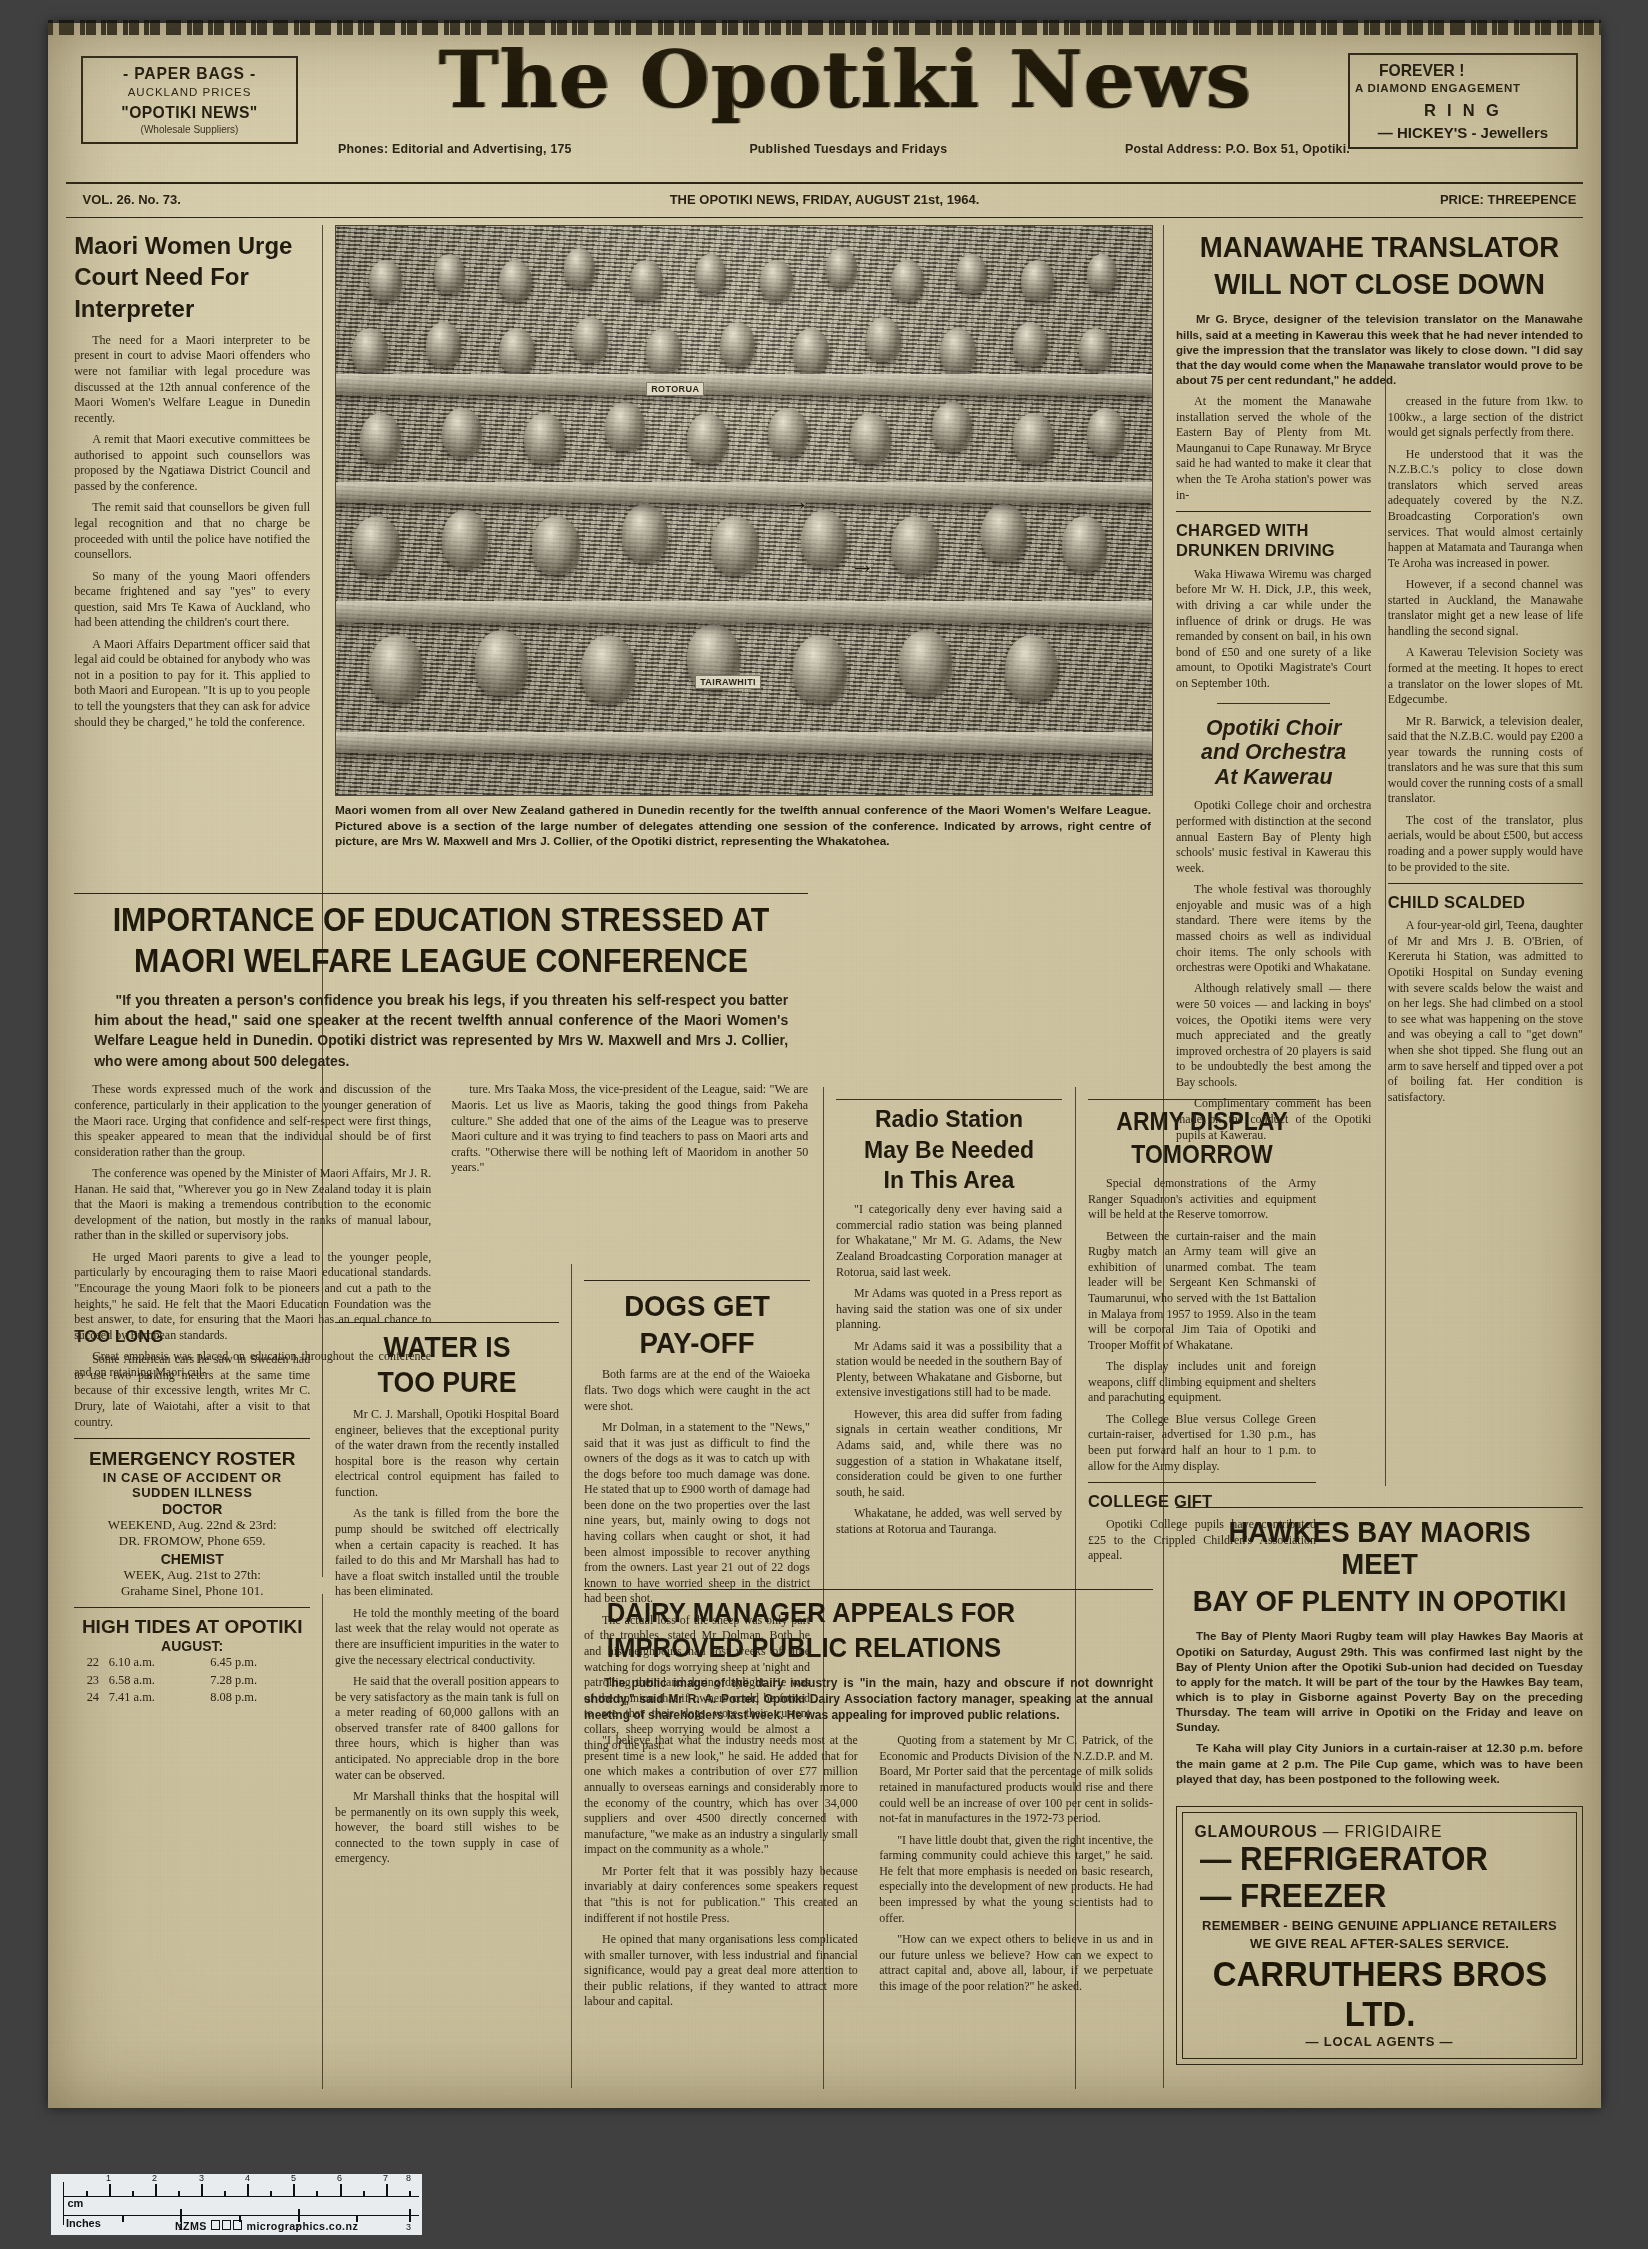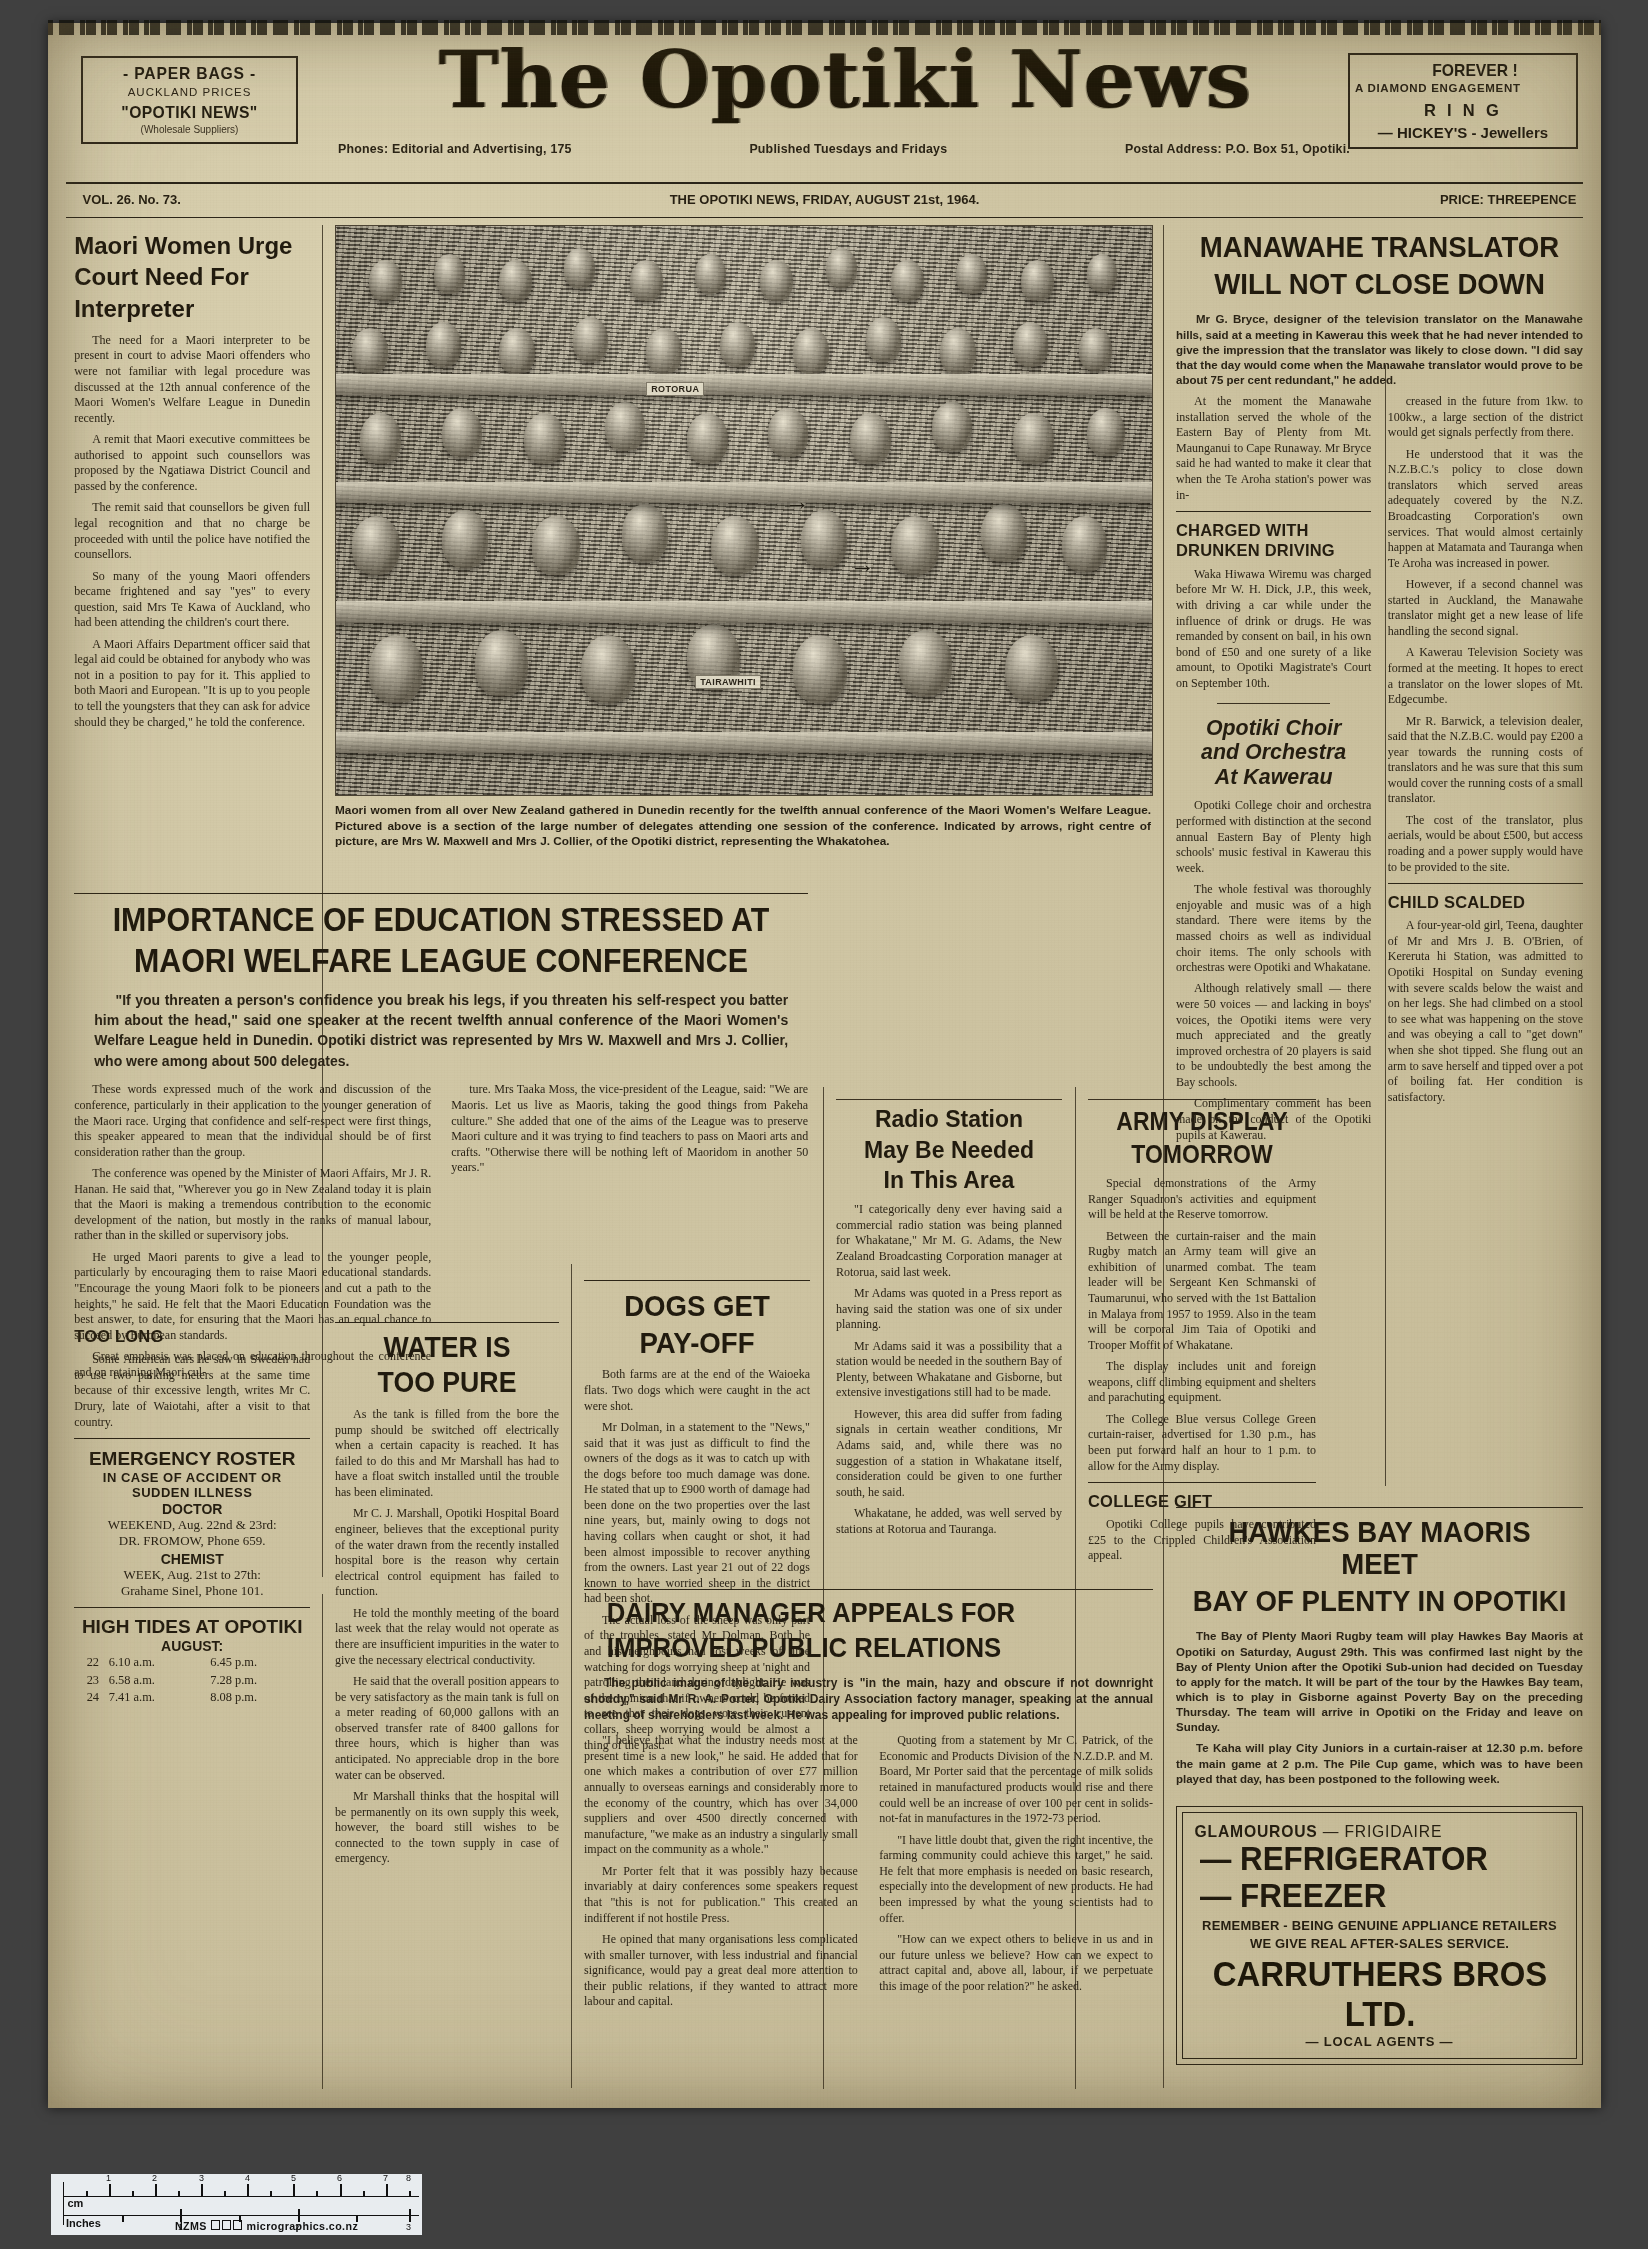--- a/index.html
+++ b/index.html
@@ -27,21 +27,21 @@
 
   
   .masthead{position:relative;height:144px;border-bottom:2.5px double #2a2418;}
   .adbox{position:absolute;border:2.5px solid #2f281a;text-align:center;padding:6.6px 5px;}
   .adbox.left{left:15px;top:18px;width:203px;}
   .adbox.right{right:5px;top:15px;width:216px;}
   .adbox .l1{font-family:"Liberation Sans",sans-serif;font-weight:bold;font-size:15.7px;letter-spacing:0.8px;color:#241e12;margin-bottom:3.3px;}
   .adbox .l2{font-family:"Liberation Sans",sans-serif;font-size:11.5px;letter-spacing:1px;color:#2c2517;margin-bottom:5.8px;}
   .adbox .l3{font-family:"Liberation Sans",sans-serif;font-weight:bold;font-size:15.7px;letter-spacing:0.4px;color:#241e12;margin-bottom:2.5px;}
   .adbox .l4{font-family:"Liberation Sans",sans-serif;font-size:10px;color:#3a3121;}
-  .adbox .r1{font-family:"Liberation Sans",sans-serif;font-weight:bold;font-size:15.7px;text-align:center;color:#241e12;margin-left:24px;}
+  .adbox .r1{font-family:"Liberation Sans",sans-serif;font-weight:bold;font-size:15.7px;text-align:left;color:#241e12;margin-left:24px;}
   .adbox .r2{font-family:"Liberation Sans",sans-serif;font-weight:bold;font-size:11.5px;text-align:left;letter-spacing:0.7px;color:#2c2517;margin-top:2.5px;}
   .adbox .r3{font-family:"Liberation Sans",sans-serif;font-weight:bold;font-size:16.5px;letter-spacing:3.3px;text-align:center;color:#241e12;margin-top:6.6px;}
   .adbox .r4{font-family:"Liberation Sans",sans-serif;font-weight:bold;font-size:15px;text-align:center;color:#241e12;margin-top:4.1px;}
   .titlewrap{position:absolute;left:272px;top:1.6px;width:1014px;text-align:center;}
   .blackletter{font-family:"DejaVu Serif",serif;font-weight:bold;font-size:79px;color:#1d1709;
     letter-spacing:0.8px;line-height:1;text-shadow:1.6px 0 0 rgba(29,23,9,.55), -0.8px 0.8px 0 rgba(29,23,9,.3);
     transform:scaleX(1.02);}
   .mastline{position:absolute;left:272px;top:104px;width:1012px;display:flex;justify-content:space-between;
      font-family:"Liberation Sans",sans-serif;font-weight:bold;font-size:12.4px;color:#2b2416;letter-spacing:0.2px;}
 
@@ -333,22 +333,22 @@
               </tr>
             </tbody>
               </table>
           </div>
         </div>
 
         <div class="col" style="left:269px;top:1097px;width:224px;">
           <hr class="hr2" style="margin-top:0;">
           <h2 class="slabL" style="font-size:29px;">WATER IS</h2>
           <h2 class="slabL" style="font-size:29px;margin-top:-5px;">TOO PURE</h2>
+          <p>Mr C. J. Marshall, Opotiki Hospital Board engineer, believes that the exceptional purity of the water drawn from the recently installed hospital bore is the reason why certain electrical control equipment has failed to function.</p>
           <p>As the tank is filled from the bore the pump should be switched off electrically when a certain capacity is reached. It has failed to do this and Mr Marshall has had to have a float switch installed until the trouble has been eliminated.</p>
-          <p>Mr C. J. Marshall, Opotiki Hospital Board engineer, believes that the exceptional purity of the water drawn from the recently installed hospital bore is the reason why certain electrical control equipment has failed to function.</p>
           <p>He told the monthly meeting of the board last week that the relay would not operate as there are insufficient impurities in the water to give the necessary electrical conductivity.</p>
           <p>He said that the overall position appears to be very satisfactory as the main tank is full on a meter reading of 60,000 gallons with an observed transfer rate of 8400 gallons for three hours, which is higher than was anticipated. No appreciable drop in the bore water can be observed.</p>
           <p>Mr Marshall thinks that the hospital will be permanently on its own supply this week, however, the board still wishes to be connected to the town supply in case of emergency.</p>
         </div>
 
         <div class="col" style="left:518px;top:1055px;width:226px;">
           <hr class="hr2" style="margin-top:0;">
           <h2 class="slabL" style="font-size:30px;">DOGS GET</h2>
           <h2 class="slabL" style="font-size:30px;margin-top:-5px;">PAY-OFF</h2>
           <p>Both farms are at the end of the Waioeka flats. Two dogs which were caught in the act were shot.</p>

